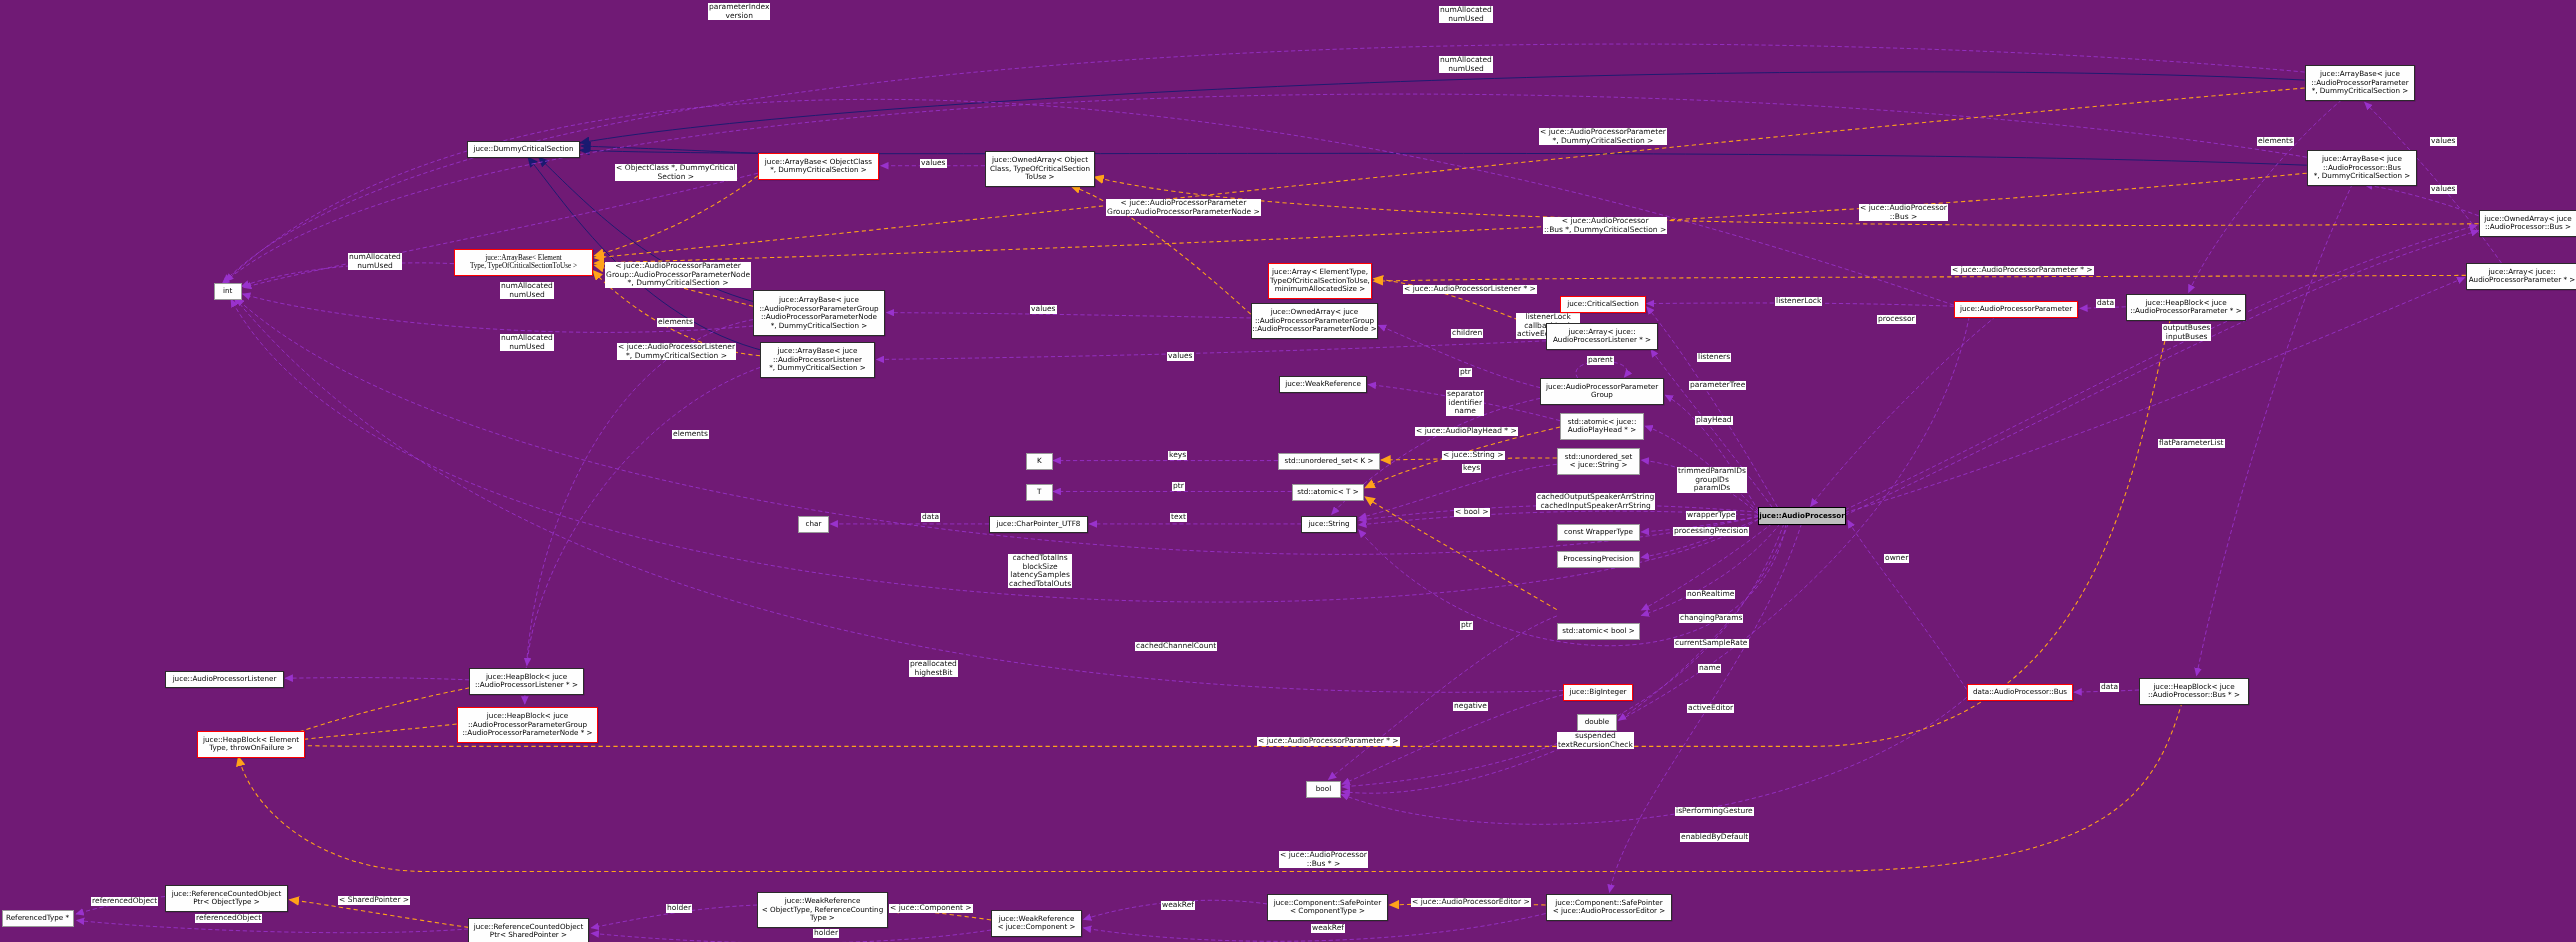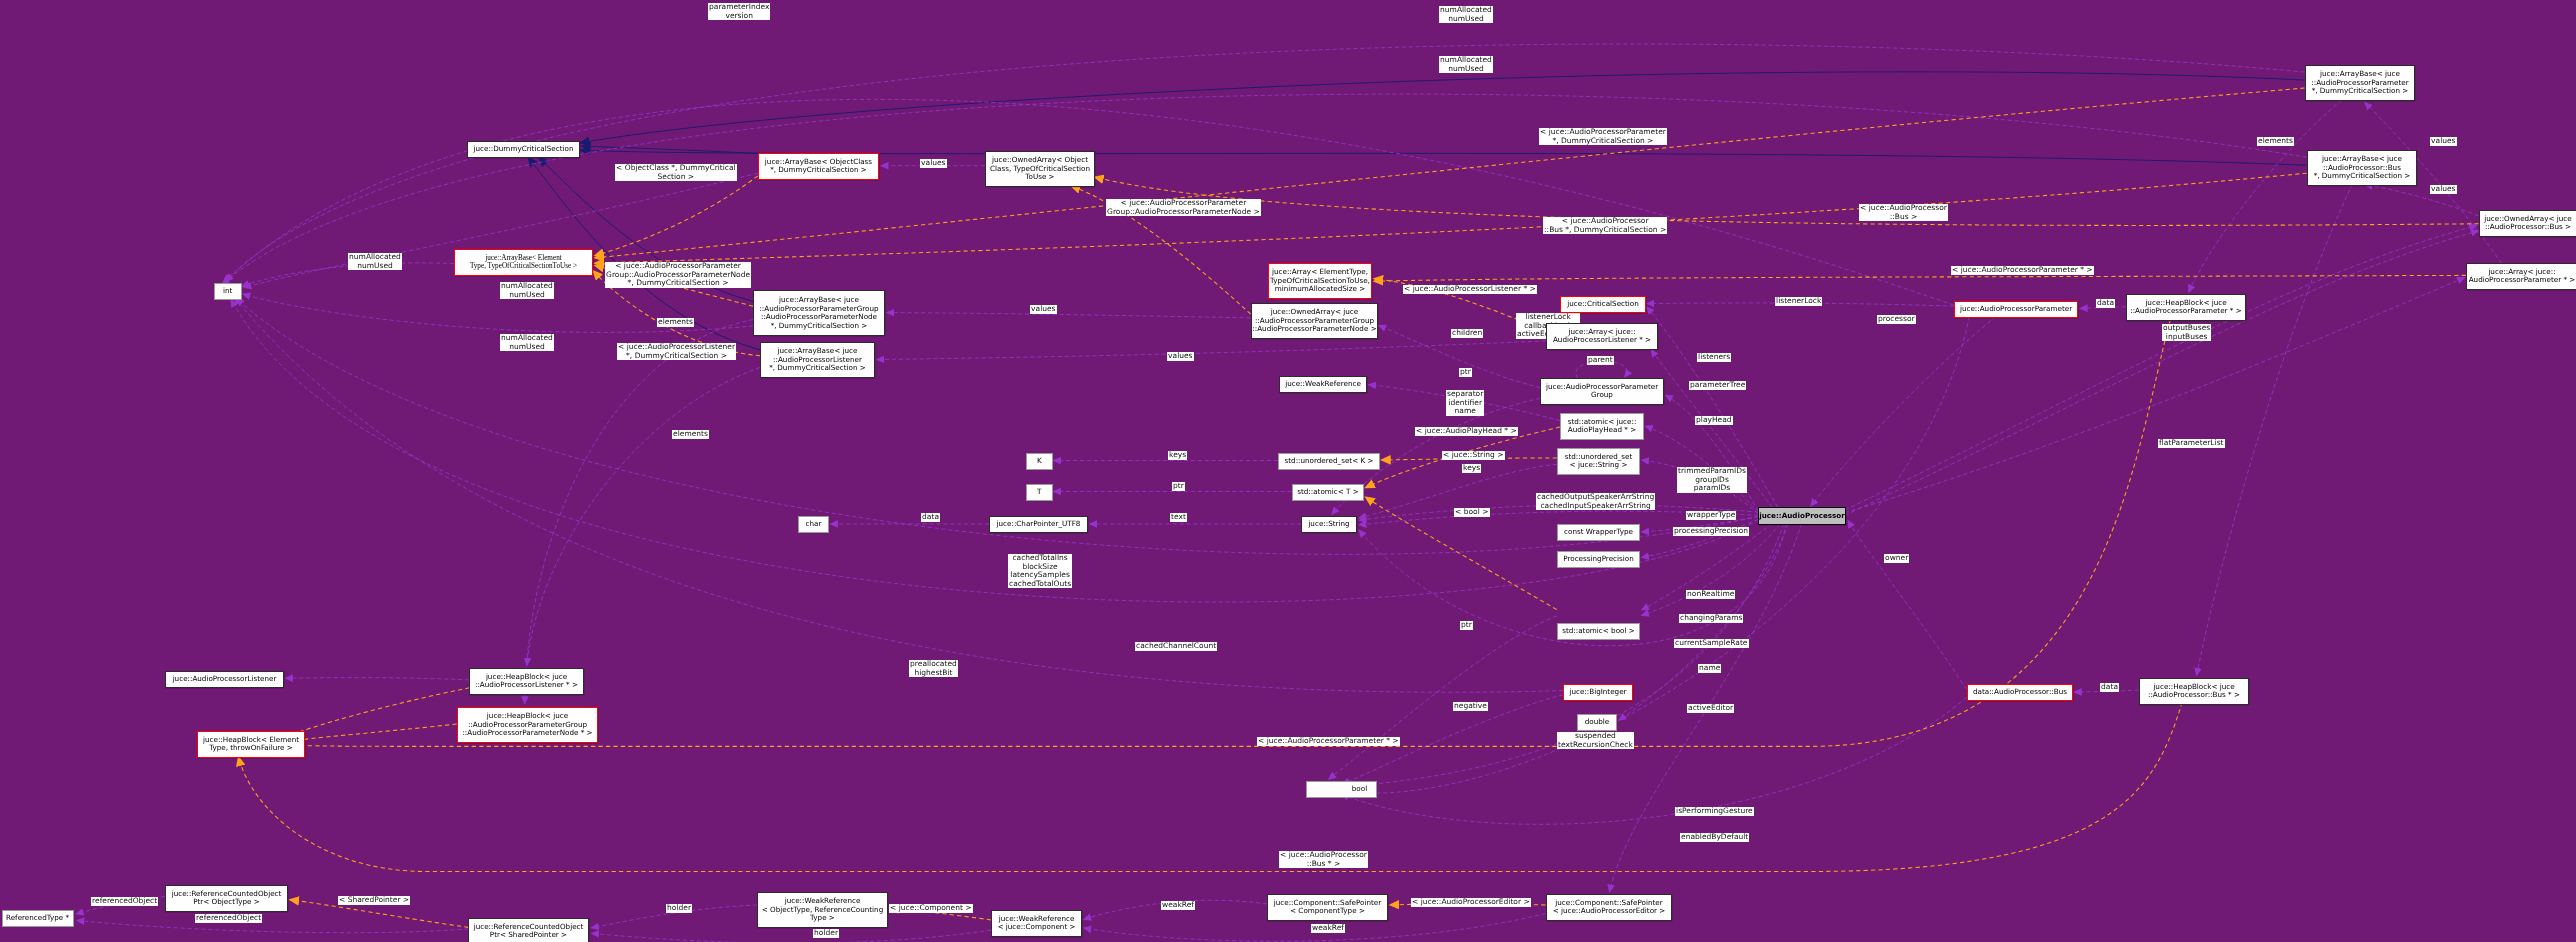--- a/index.html
+++ b/index.html
@@ -262,21 +262,21 @@
       <div class="node gray" style="left: 1292px; top: 484px; width: 70px; height: 15px;">std::atomic&lt; T &gt;</div>
       <div class="node gray" style="left: 798px; top: 516px; width: 29px; height: 15px;">char</div>
       <div class="node" style="left: 989px; top: 516px; width: 97px; height: 15px;">juce::CharPointer_UTF8</div>
       <div class="node" style="left: 1301px; top: 516px; width: 54px; height: 15px;">juce::String</div>
       <div class="node gray" style="left: 1557px; top: 524px; width: 81px; height: 15px;">const WrapperType</div>
       <div class="node gray" style="left: 1557px; top: 551px; width: 81px; height: 15px;">ProcessingPrecision</div>
       <div class="node main" style="left: 1758px; top: 507px; width: 86px; height: 16px;">juce::AudioProcessor</div>
       <div class="node gray" style="left: 1557px; top: 623px; width: 81px; height: 15px;">std::atomic&lt; bool &gt;</div>
       <div class="node red" style="left: 1563px; top: 684px; width: 68px; height: 15px;">juce::BigInteger</div>
       <div class="node gray" style="left: 1577px; top: 714px; width: 38px; height: 15px;">double</div>
-      <div class="node gray" style="left: 1306px; top: 781px; width: 33px; height: 15px; padding-left: 36px;">bool</div>
+      <div class="node gray" style="left: 1306px; top: 781px; width: 33px; height: 15px;">bool</div>
       <div class="node" style="left: 165px; top: 671px; width: 117px; height: 15px;">juce::AudioProcessorListener</div>
       <div class="node" style="left: 469px; top: 668px; width: 113px; height: 24.5px;">juce::HeapBlock&lt; juce
 ::AudioProcessorListener * &gt;</div>
       <div class="node red" style="left: 457px; top: 707px; width: 139px; height: 34px;">juce::HeapBlock&lt; juce
 ::AudioProcessorParameterGroup
 ::AudioProcessorParameterNode * &gt;</div>
       <div class="node red" style="left: 171px; top: 731px; width: 106px; height: 24.5px; margin-left: 26px;">juce::HeapBlock&lt; Element
 Type, throwOnFailure &gt;</div>
       <div class="node red" style="left: 1967px; top: 684px; width: 104px; height: 15px;">data::AudioProcessor::Bus</div>
       <div class="node" style="left: 2139px; top: 678px; width: 108px; height: 24.5px;">juce::HeapBlock&lt; juce

